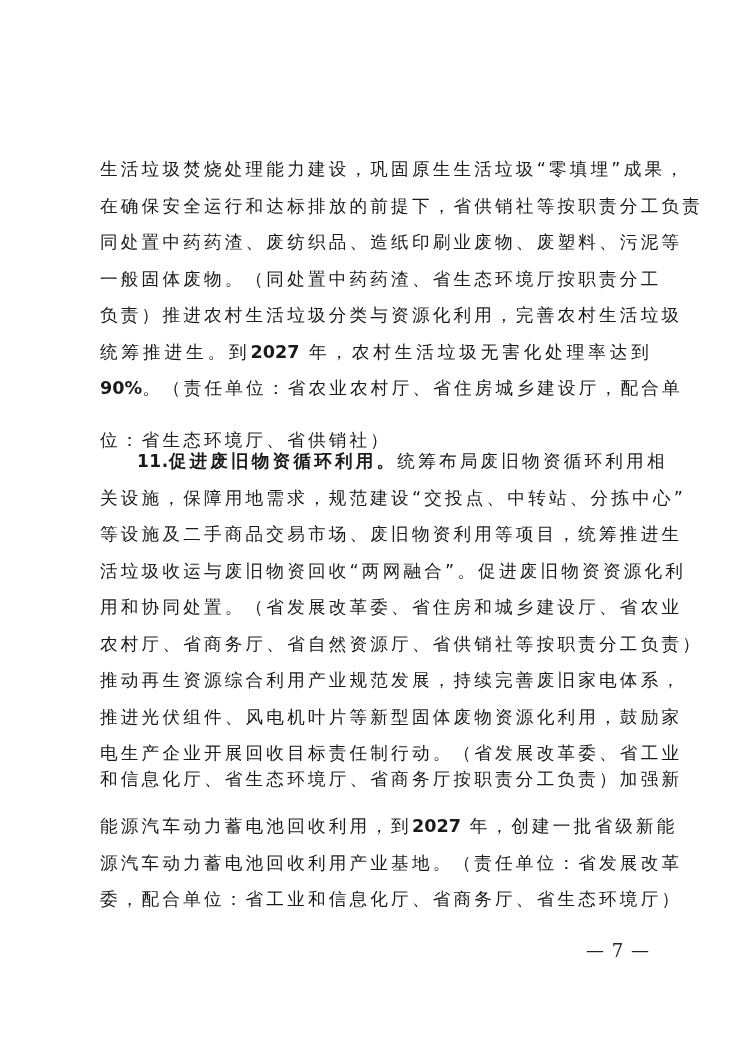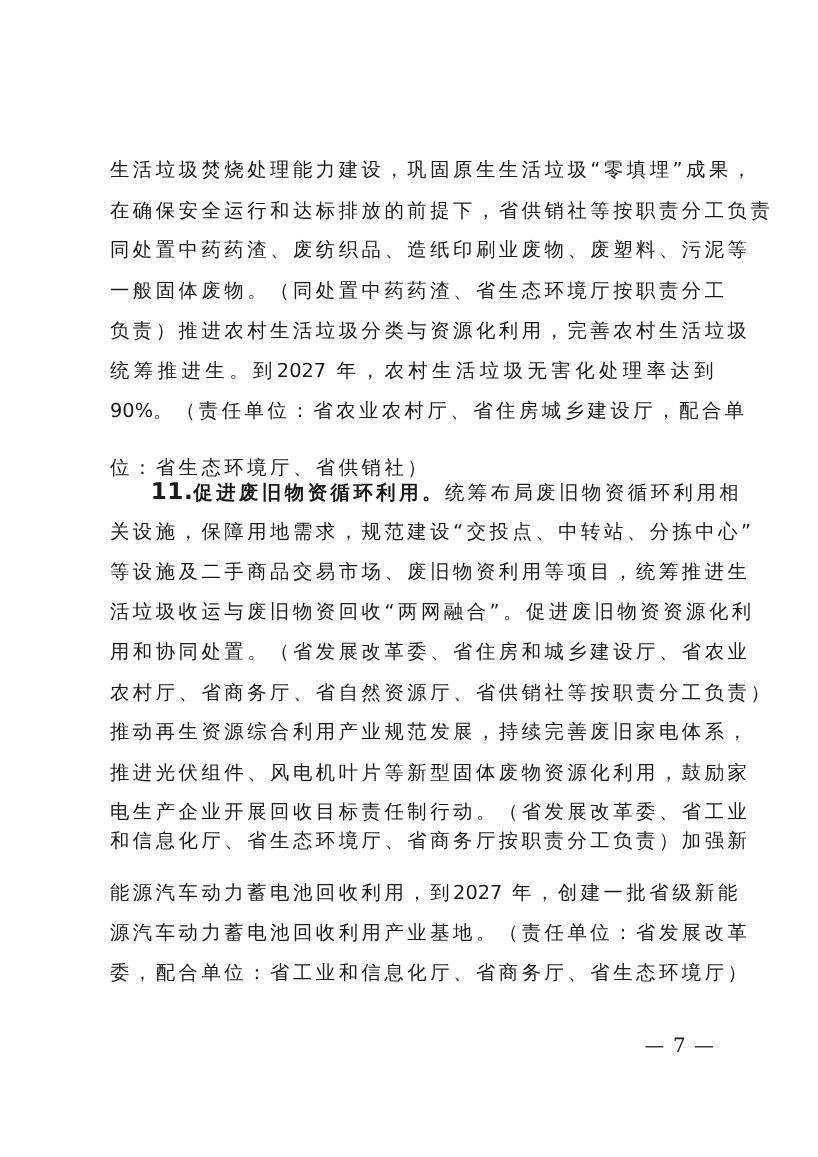--- a/index.html
+++ b/index.html
@@ -1,25 +1,25 @@
 <!DOCTYPE html>
 <html><head>
 <meta charset="utf-8">
 <style>
   html, body { margin: 0; padding: 0; background: #ffffff; }
   body { width: 744px; height: 1052px; position: relative; overflow: hidden;
          font-family: "DejaVu Sans", sans-serif; color: #1a1a1a; }
   .page { position: absolute; left: 100px; top: 137px; width: 552px; }
   .line { position: absolute; left: 0; height: 36px; line-height: 36px;
           font-size: 17.6px; white-space: nowrap; letter-spacing: 3.2px; text-align: justify;
-          text-align-last: justify; width: 552px; }
+          text-align-last: justify; width: 552px; margin-top: 14px; }
   .line.last { text-align-last: left; }
   .line.indent { left: 37px; width: 515px; }
-  .num { font-weight: normal; letter-spacing: 0; }
-  .heading-num { font-weight: bold; font-size: 21px; letter-spacing: 0.5px; }
+  .num { font-weight: bold; letter-spacing: 0; }
+  .heading-num { font-weight: bold; font-size: 17px; letter-spacing: 0.5px; }
   .heading-text { font-weight: bold; }
   .footer { position: absolute; top: 940px; left: 586px; font-family: "DejaVu Serif", serif;
             font-size: 18px; color: #222; letter-spacing: 1px; }
 </style>
 </head>
 <body>
 
 <div class="page">
 
   <div class="line" style="top:0px">生活垃圾焚烧处理能力建设，巩固原生生活垃圾“零填埋”成果，</div>

